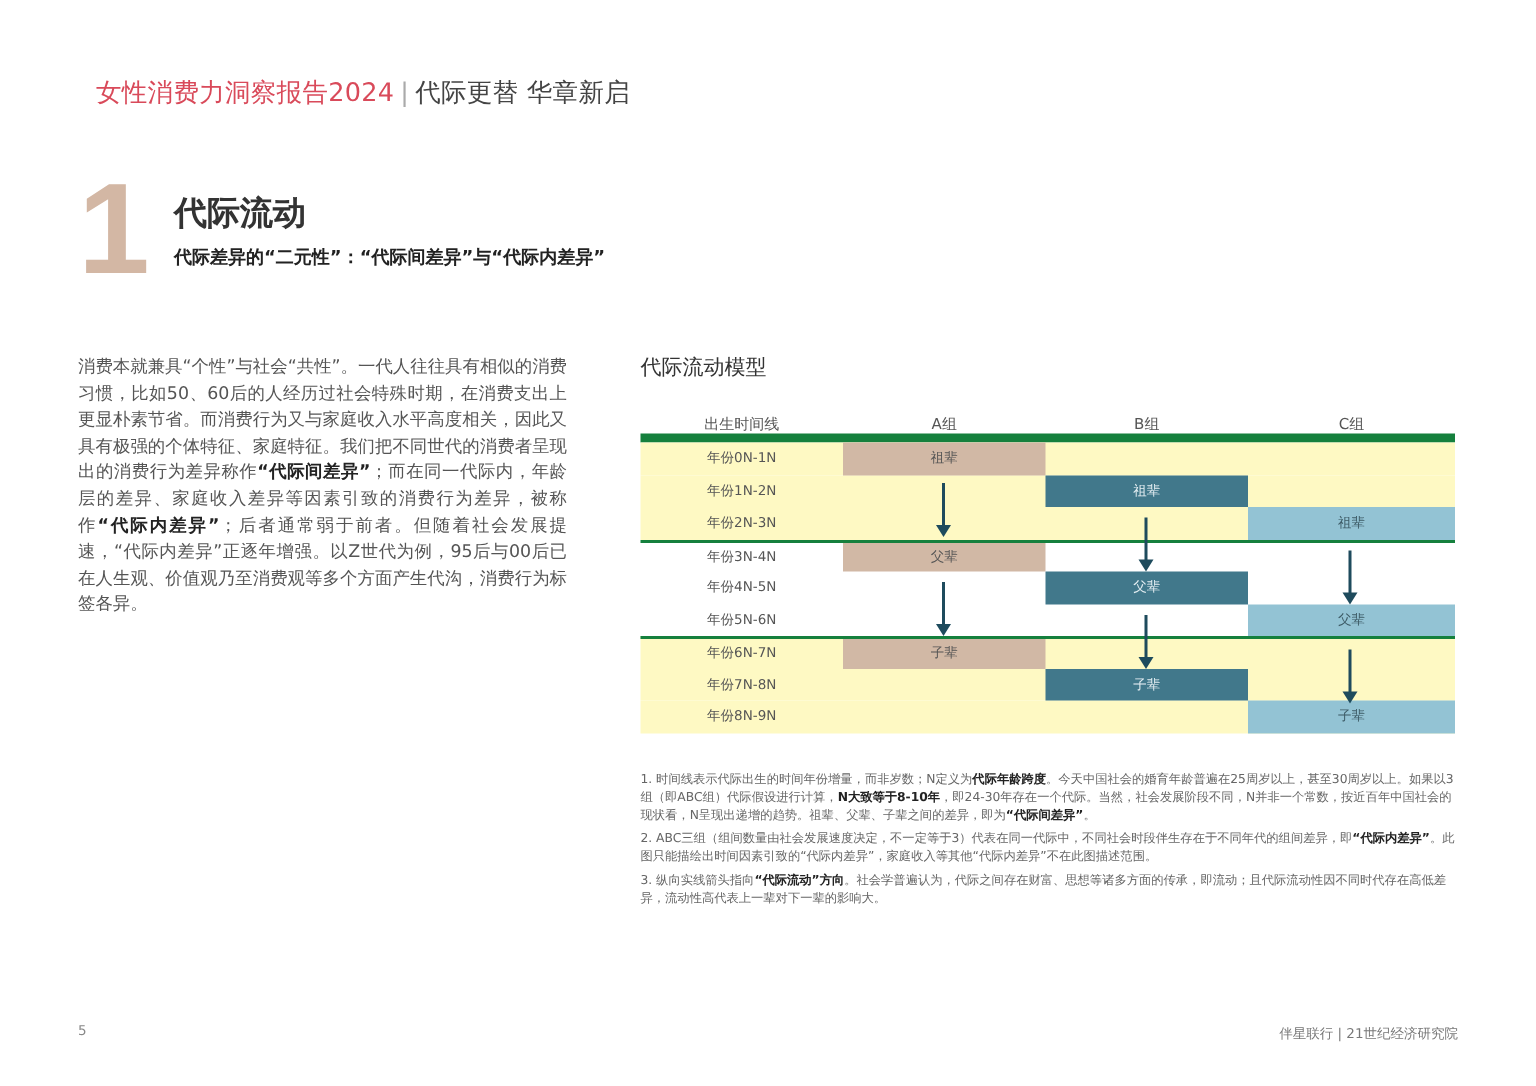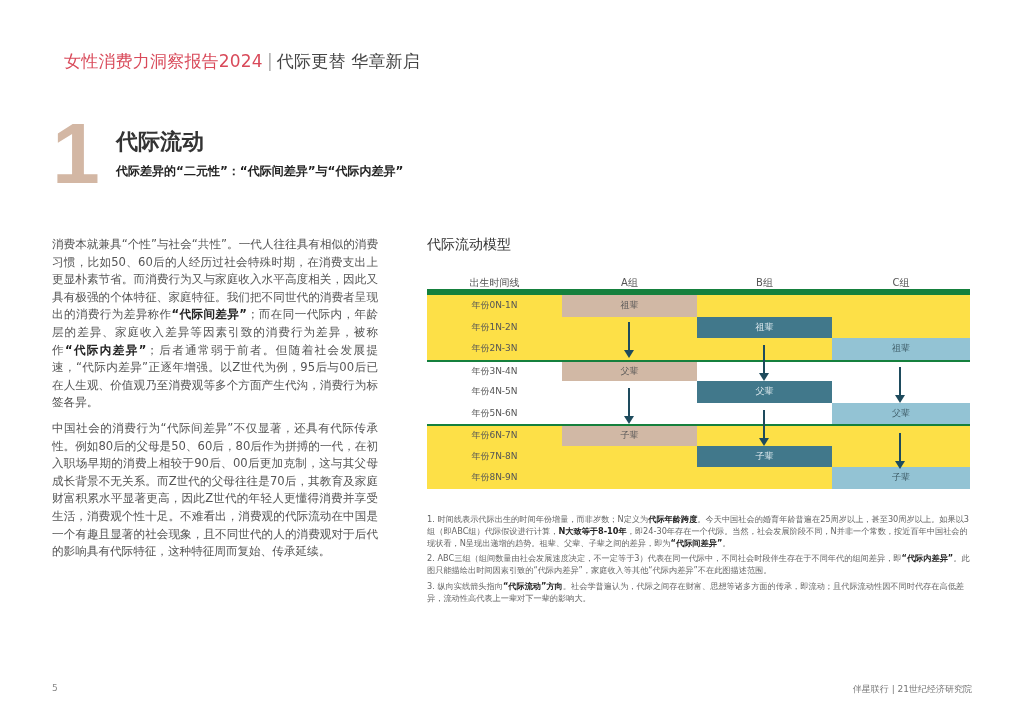--- a/index.html
+++ b/index.html
@@ -16,21 +16,21 @@
 
   .body-col { position: absolute; left: 52px; top: 236px; width: 326px; font-size: 11.6px; line-height: 17.6px; color: #555; }
   .body-col p { margin-bottom: 8px; text-align: justify; }
   .body-col b { color: #222; }
 
   .chart-title { position: absolute; left: 427px; top: 236px; font-size: 14px; color: #333; }
   .chart { position: absolute; left: 427px; top: 276px; width: 543px; }
   .chart-head { display: grid; grid-template-columns: 135px 135px 135px 138px; height: 19px; font-size: 10px; color: #555; text-align: center; border-bottom: 6px solid #15803d; }
   .chart-body { position: relative; }
   .row { display: grid; grid-template-columns: 135px 135px 135px 138px; height: 21.5px; font-size: 9px; color: #555; align-items: center; text-align: center; }
-  .row.shaded { background: #fde047; }
+  .row.shaded { background: #fef9c3; }
   .row.gsep { border-top: 2px solid #15803d; }
   .row:last-child { border-bottom: 2px solid #c9d6db; }
   .cell { height: 100%; display: flex; align-items: center; justify-content: center; }
   .blk-a { background: #d1b8a5; color: #555; }
   .blk-b { background: #41788b; color: #e4eef2; }
   .blk-c { background: #93c3d4; color: #3d5b66; }
   .arrow { position: absolute; width: 10px; }
   .arrow .shaft { position: absolute; left: 4px; top: 0; width: 2px; background: #1e4b5d; }
   .arrow .head { position: absolute; left: 0; width: 0; height: 0; border-left: 5px solid transparent; border-right: 5px solid transparent; border-top: 8px solid #1e4b5d; }
 
@@ -48,21 +48,20 @@
 <div class="header">
   <span class="brand">女性消费力洞察报告2024</span><span class="sep">|</span><span class="sub">代际更替 华章新启</span>
 </div>
 
 <div class="big-num">1</div>
 <div class="sec-title">代际流动</div>
 <div class="sec-sub">代际差异的“二元性”：“代际间差异”与“代际内差异”</div>
 
 <div class="body-col">
   <p><span>消费本就兼具“个性”与社会“共性”。一代人往往具有相似的消费习惯，比如50、60后的人经历过社会特殊时期，在消费支出上更显朴素节省。而消费行为又与家庭收入水平高度相关，因此又具有极强的个体特征、家庭特征。我们把不同世代的消费者呈现出的消费行为差异称作</span><b>“代际间差异”</b><span>；而在同一代际内，年龄层的差异、家庭收入差异等因素引致的消费行为差异，被称作</span><b>“代际内差异”</b><span>；后者通常弱于前者。但随着社会发展提速，“代际内差异”正逐年增强。以Z世代为例，95后与00后已在人生观、价值观乃至消费观等多个方面产生代沟，消费行为标签各异。</span></p>
-  <p>中国社会的消费行为“代际间差异”不仅显著，还具有代际传承性。例如80后的父母是50、60后，80后作为拼搏的一代，在初入职场早期的消费上相较于90后、00后更加克制，这与其父母成长背景不无关系。而Z世代的父母往往是70后，其教育及家庭财富积累水平显著更高，因此Z世代的年轻人更懂得消费并享受生活，消费观个性十足。不难看出，消费观的代际流动在中国是一个有趣且显著的社会现象，且不同世代的人的消费观对于后代的影响具有代际特征，这种特征周而复始、传承延续。</p>
 </div>
 
 <div class="chart-title">代际流动模型</div>
 
 <div class="chart">
   <div class="chart-head">
     <div>出生时间线</div>
     <div>A组</div>
     <div>B组</div>
     <div>C组</div>

